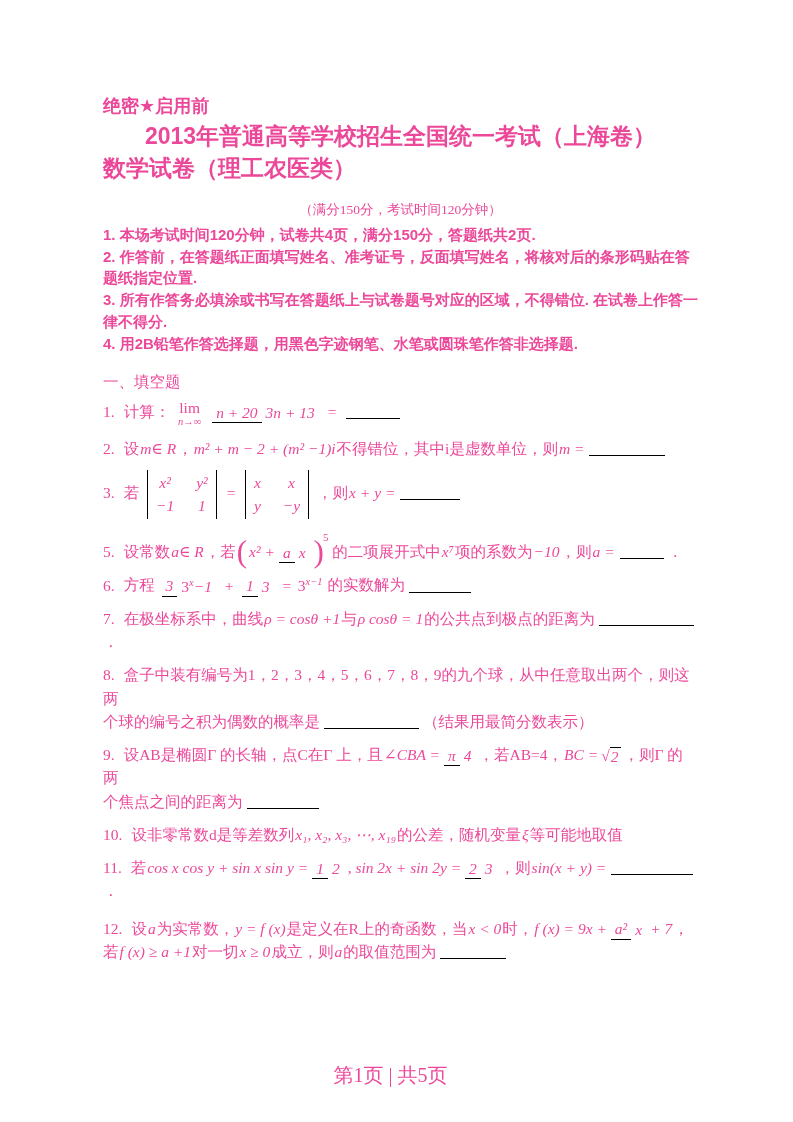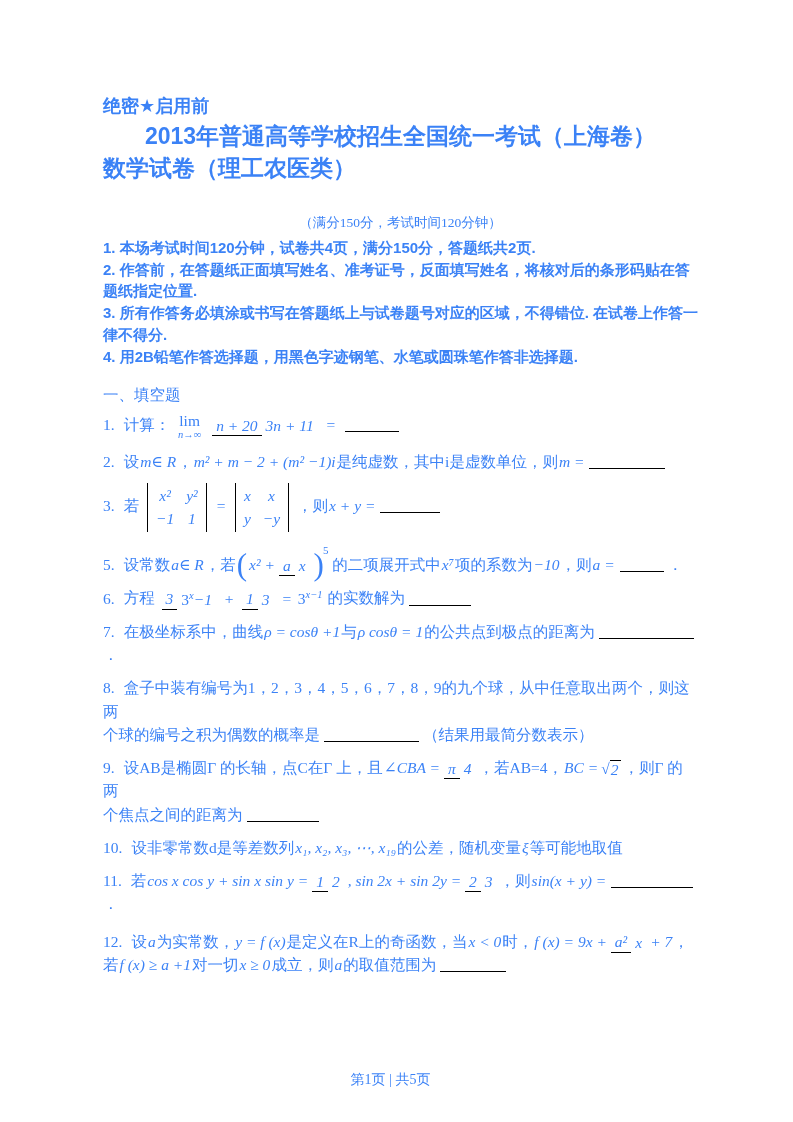--- a/index.html
+++ b/index.html
@@ -1,51 +1,51 @@
 <!DOCTYPE html>
 <html><head>
 <meta charset="utf-8">
 <style>
   html,body{margin:0;padding:0;background:#fff;}
   .page{
     width:793px;height:1122px;box-sizing:border-box;position:relative;
-    background:#fff;color:#3b82f6;overflow:hidden;
+    background:#fff;color:#ec4899;overflow:hidden;
     padding:96px 95px 12px 103px;
     font-family:"Liberation Serif","DejaVu Serif",serif;
     font-size:15.5px;line-height:1.5;
   }
   .classification{font-family:"Liberation Sans","DejaVu Sans",sans-serif;font-weight:700;font-size:18px;line-height:1.2;}
   .title1{font-family:"Liberation Sans","DejaVu Sans",sans-serif;font-weight:700;font-size:23px;text-align:center;margin:3px 0 0 0;line-height:1.35;}
   .title2{font-family:"Liberation Sans","DejaVu Sans",sans-serif;font-weight:700;font-size:23px;text-align:left;margin:1px 0 0 0;line-height:1.35;}
-  .subtitle{font-size:13.5px;text-align:center;margin:29px 0 4px 0;}
+  .subtitle{font-size:13.5px;text-align:center;margin:16px 0 4px 0;}
   .notices{font-family:"Liberation Sans","DejaVu Sans",sans-serif;font-weight:700;font-size:15px;line-height:1.45;}
   .notice{margin:0;}
   .section-title{margin:16px 0 6px 0;}
   .q{margin:0 0 10px 0;}
   .qnum{margin-right:9px;}
   .ln{margin:0;}
   .m{font-style:italic;font-family:"Liberation Serif","DejaVu Serif",serif;padding:0 1px;}
   .up{font-style:normal;}
   sup.sp{font-size:10.5px;font-style:italic;}
   .frac{display:inline-flex;flex-direction:row;align-items:center;vertical-align:middle;margin:0 3px;line-height:1.2;text-align:center;}
   .frac .fn{border-bottom:1px solid #000;padding:0 4px;display:block;}
   .frac .fd{padding:0 4px;display:block;}
   .lim{display:inline-flex;flex-direction:column;align-items:center;vertical-align:middle;margin:0 4px;line-height:1.05;justify-content:space-between;}
   .lim .lt{font-style:normal;}
   .lim .lb{font-size:10.5px;font-style:italic;}
   .det{display:inline-flex;align-items:stretch;vertical-align:middle;margin:0 4px;}
   .dbar{width:1px;background:#000;}
-  .dgrid{display:grid;grid-template-columns:auto auto;column-gap:10px;padding:2px 7px;text-align:center;line-height:1.45;}
+  .dgrid{display:grid;grid-template-columns:auto auto;column-gap:20px;padding:2px 7px;text-align:center;line-height:1.45;}
   .bigp{font-style:normal;font-size:31px;line-height:0;vertical-align:-5px;padding:0 1px;}
   sup.bigexp{font-size:11px;font-style:normal;vertical-align:16px;margin-left:-2px;}
   .sqrt{display:inline-flex;align-items:flex-start;vertical-align:middle;margin:0 2px;line-height:1.2;}
   .rsym{font-style:normal;line-height:1.2;}
   .rad{border-top:1px solid #000;font-style:italic;padding:0 3px 0 1px;}
   .bl{display:inline-block;border-bottom:1.5px solid #000;height:13px;vertical-align:-2px;margin:0 4px;}
-  .footer{position:absolute;left:0;right:12px;bottom:32px;text-align:center;font-size:14px;}
+  .footer{position:absolute;left:0;right:12px;bottom:32px;text-align:center;font-size:20px;}
 </style>
 </head>
 <body>
 
 <div class="page">
 
   <div class="classification">绝密★启用前</div>
   <div class="title1">2013年普通高等学校招生全国统一考试（上海卷）</div>
   <div class="title2">数学试卷（理工农医类）</div>
   <div class="subtitle">（满分150分，考试时间120分钟）</div>
@@ -60,28 +60,28 @@
   <div class="section-title">一、填空题</div>
 
   <div class="q">
     <span class="qnum">1.</span><span>计算：</span>
     <span class="lim">
         <span class="lt">lim</span>
         <span class="lb">n→∞</span>
       </span>
     <span class="frac">
         <span class="fn m">n + 20</span>
-        <span class="fd m">3n + 11</span>
+        <span class="fd m">3n + 13</span>
       </span>
     <span class="m">=</span>
     <span class="bl" style="width:54px"></span>
   </div>
 
   <div class="q">
-    <span class="qnum">2.</span><span>设</span><span class="m">m∈ R</span><span>，</span><span class="m">m² + m − 2 + (m² −1)i</span><span>是纯虚数，其中i是虚数单位，则</span><span class="m">m =</span><span class="bl" style="width:76px"></span>
+    <span class="qnum">2.</span><span>设</span><span class="m">m∈ R</span><span>，</span><span class="m">m² + m − 2 + (m² −1)i</span><span>不得错位，其中i是虚数单位，则</span><span class="m">m =</span><span class="bl" style="width:76px"></span>
   </div>
 
   <div class="q">
     <span class="qnum">3.</span><span>若</span>
     <span class="det">
         <span class="dbar"></span>
         <span class="dgrid">
           <span class="m">x²</span>
           <span class="m">y²</span>
           <span class="m">−1</span>

